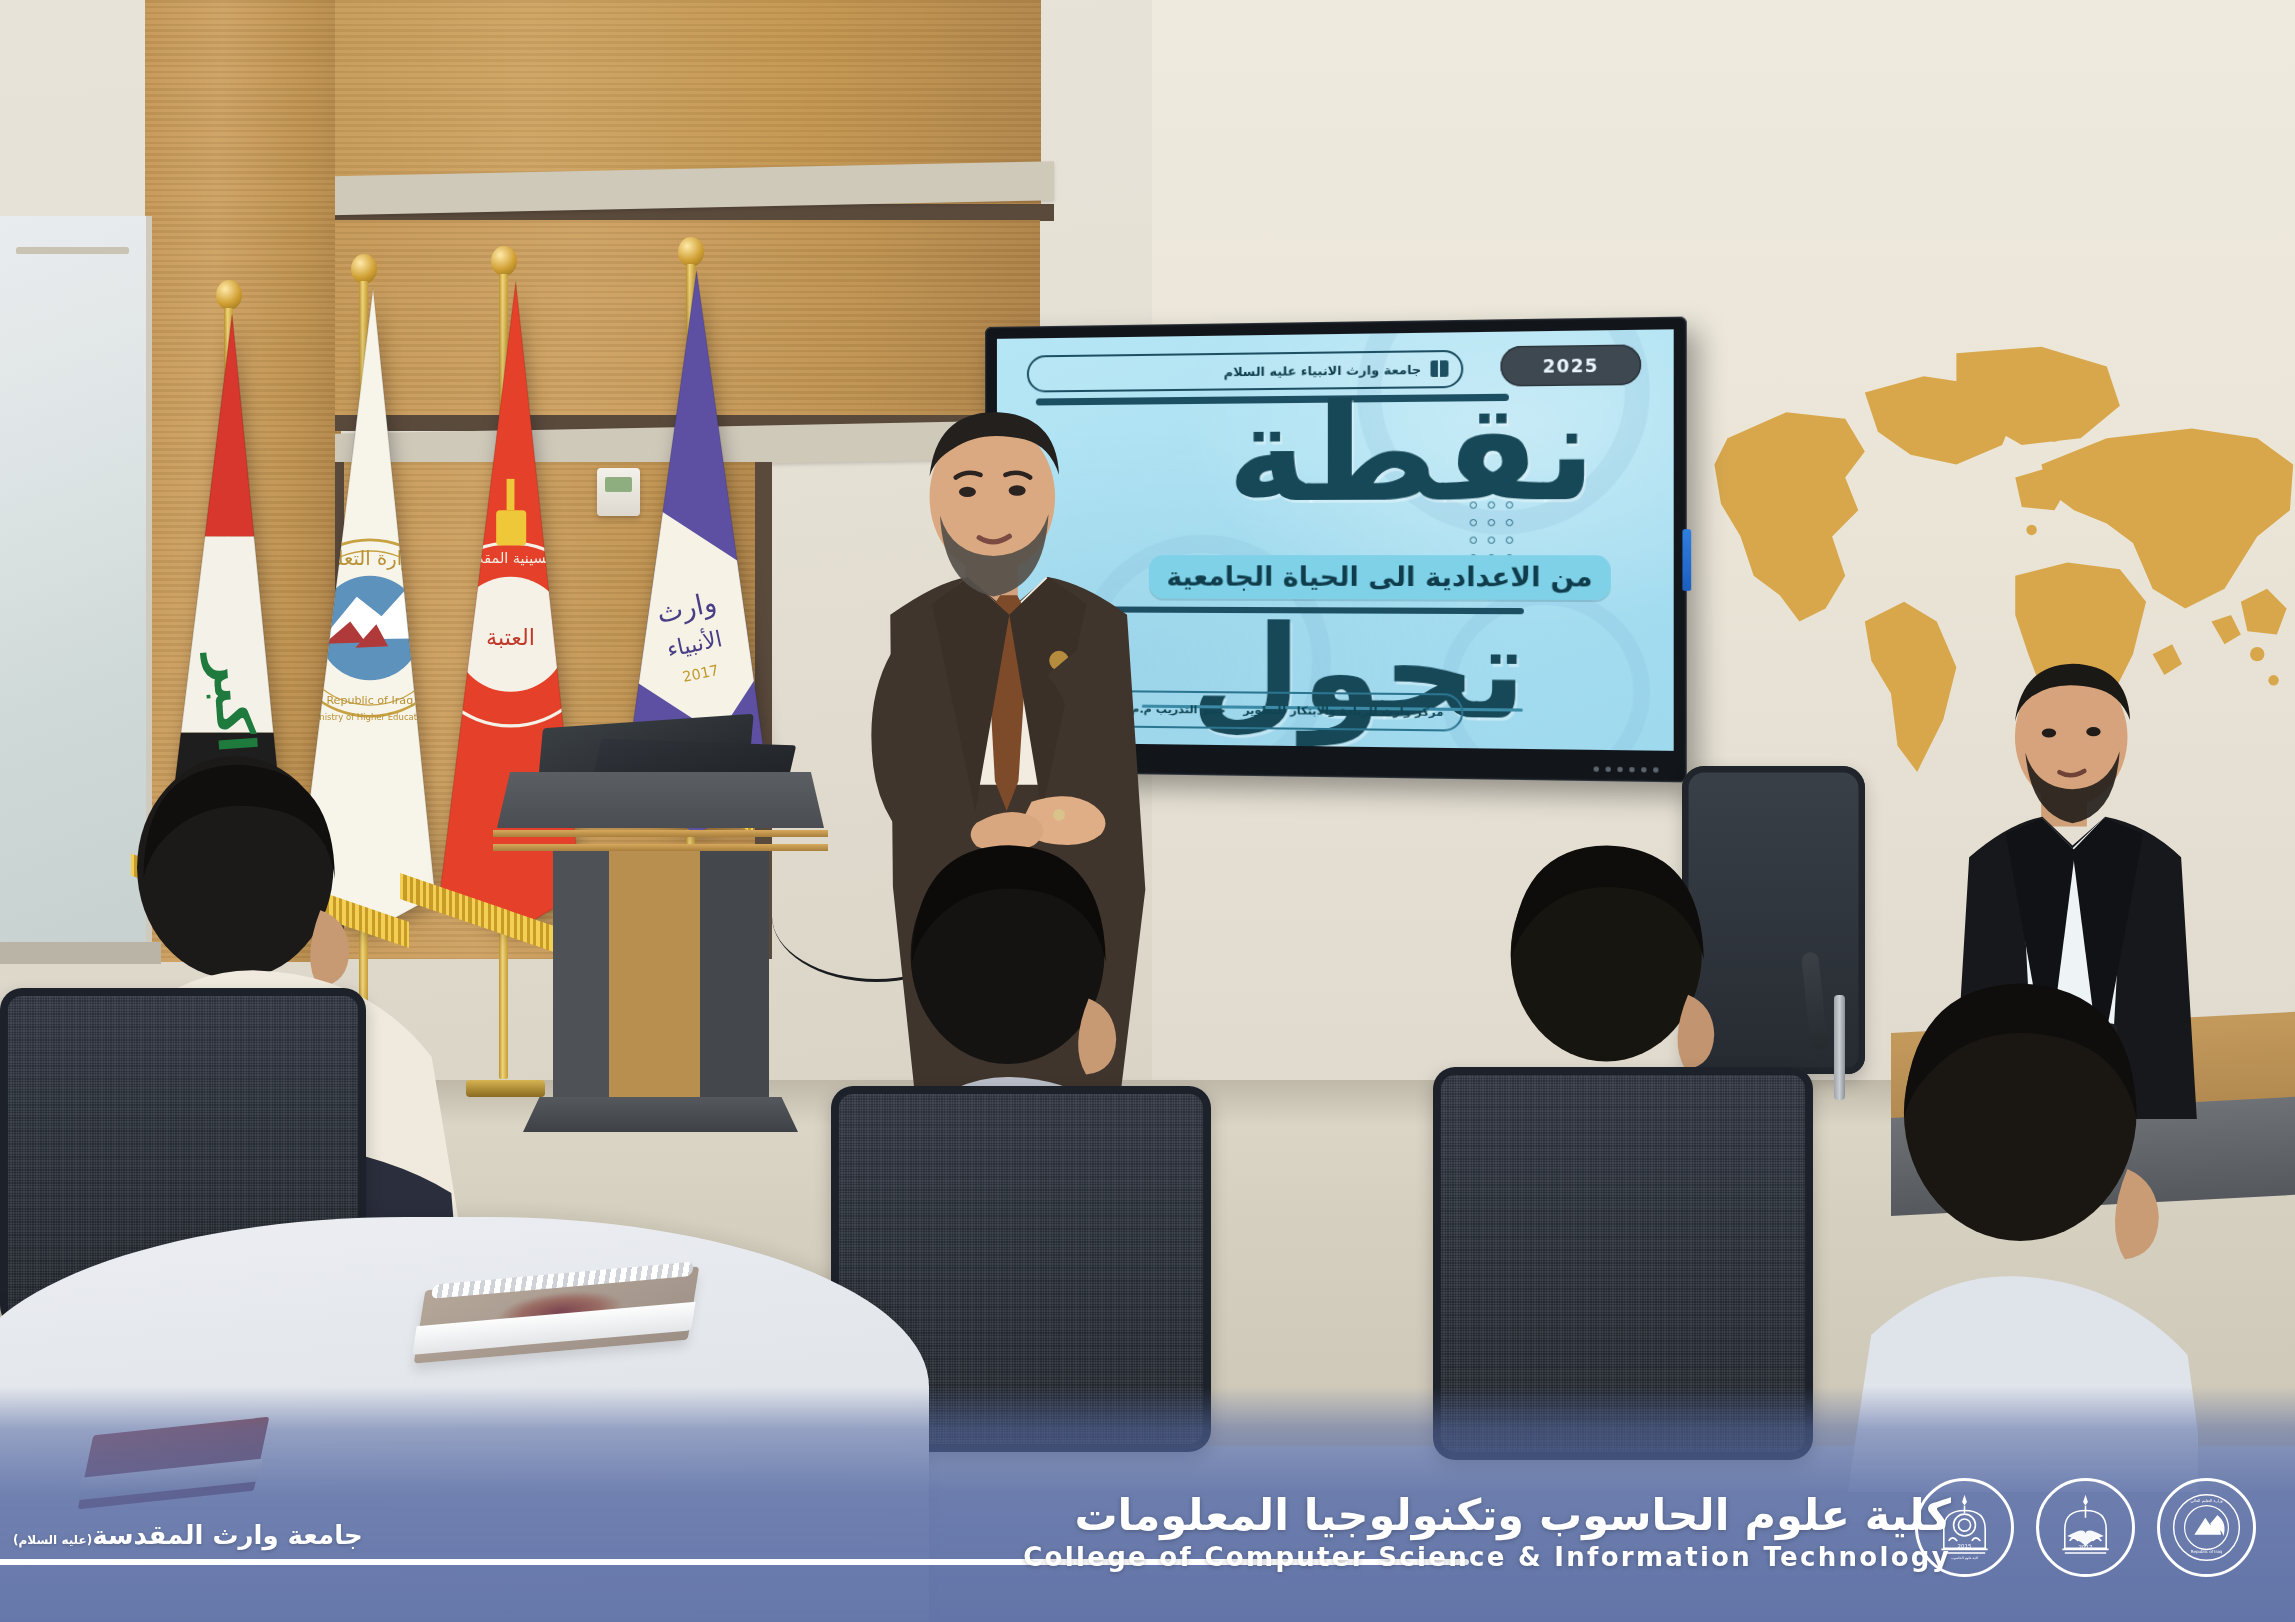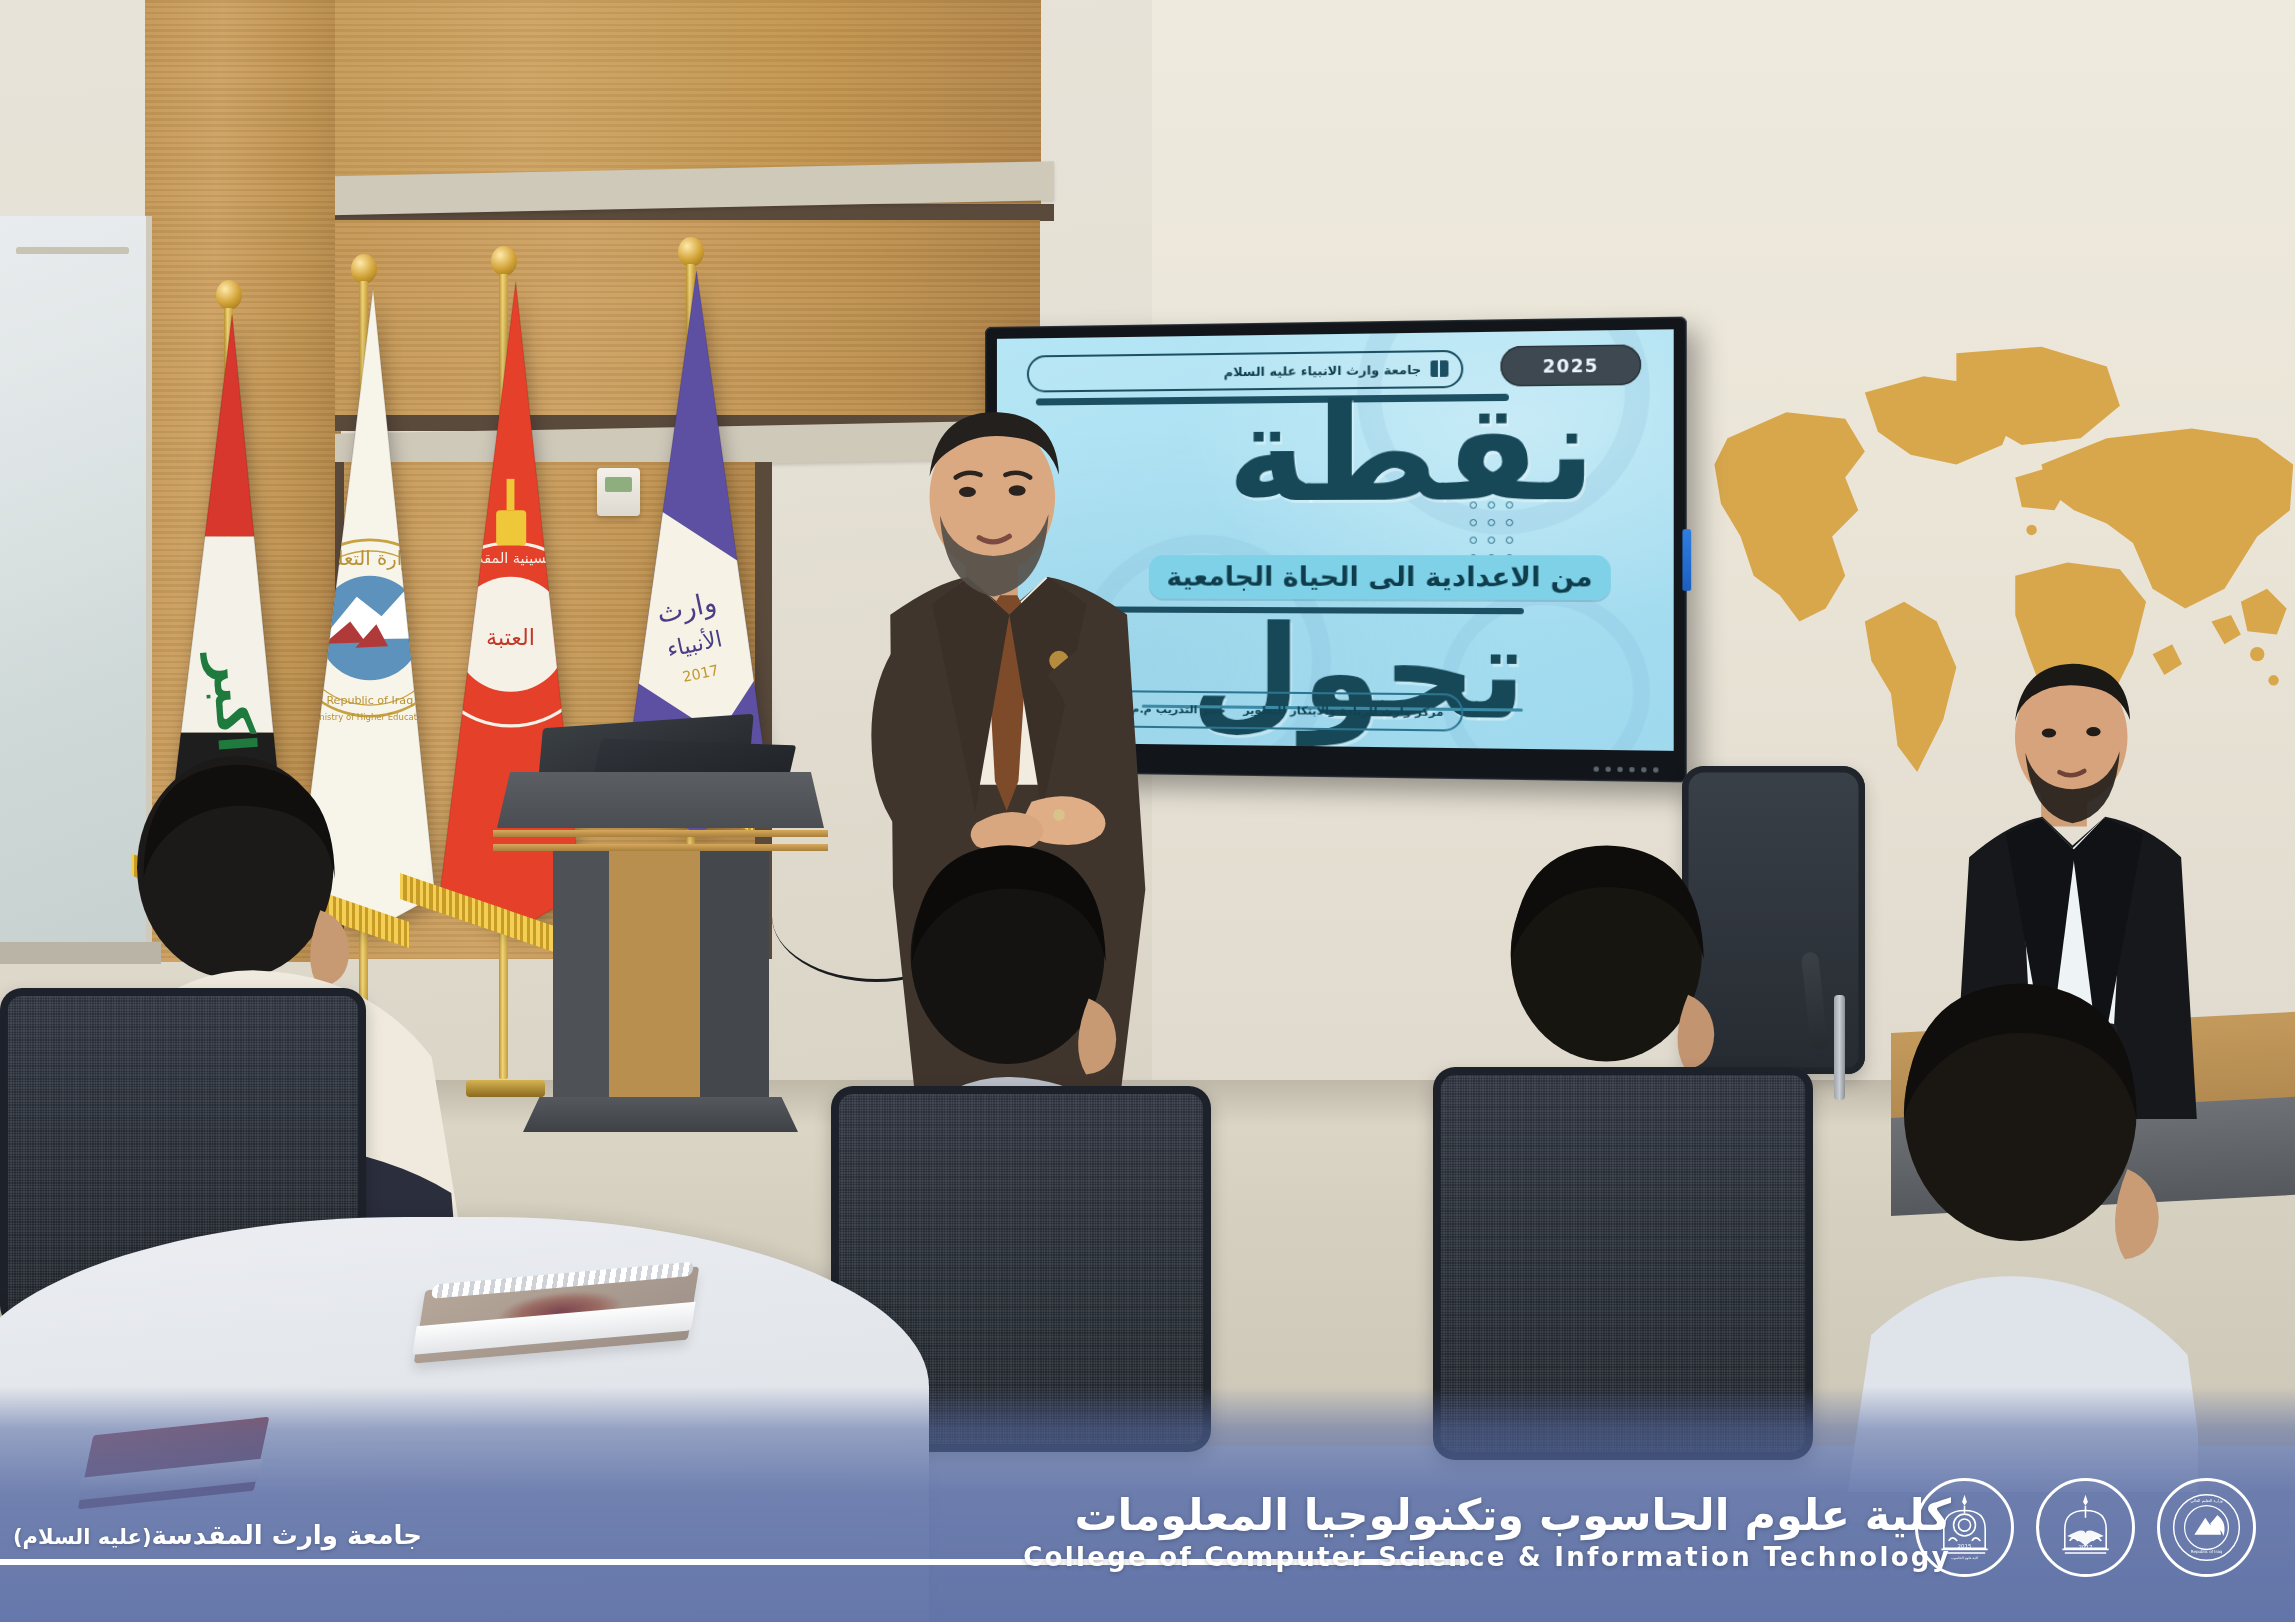--- a/index.html
+++ b/index.html
@@ -348,21 +348,21 @@
     position:absolute; left:0; bottom:58px; height:6.5px; width:1469px;
     background: linear-gradient(90deg, #ffffff 0%, #ffffff 96%, rgba(255,255,255,.95) 100%);
     border-radius:0 3.9px 3.9px 0;
   }
   .univ-ar{
     position:absolute; left:13px; bottom:73px;
     color:#ffffff; font-size:26px; font-weight:700;
     direction:rtl; white-space:nowrap;
     text-shadow:0 1.3px 3.9px rgba(0,0,0,.25);
   }
-  .univ-ar .paren{ font-size:21px; }
+  .univ-ar .paren{ font-size:12px; }
   .college-block{
     position:absolute; right:344px; bottom:51px; text-align:right;
     direction:rtl;
   }
   .college-ar{
     color:#ffffff; font-size:43px; font-weight:700; letter-spacing:0.7px;
     white-space:nowrap; line-height:1.15;
     text-shadow:0 1.3px 5.2px rgba(0,0,0,.28);
   }
   .college-en{

